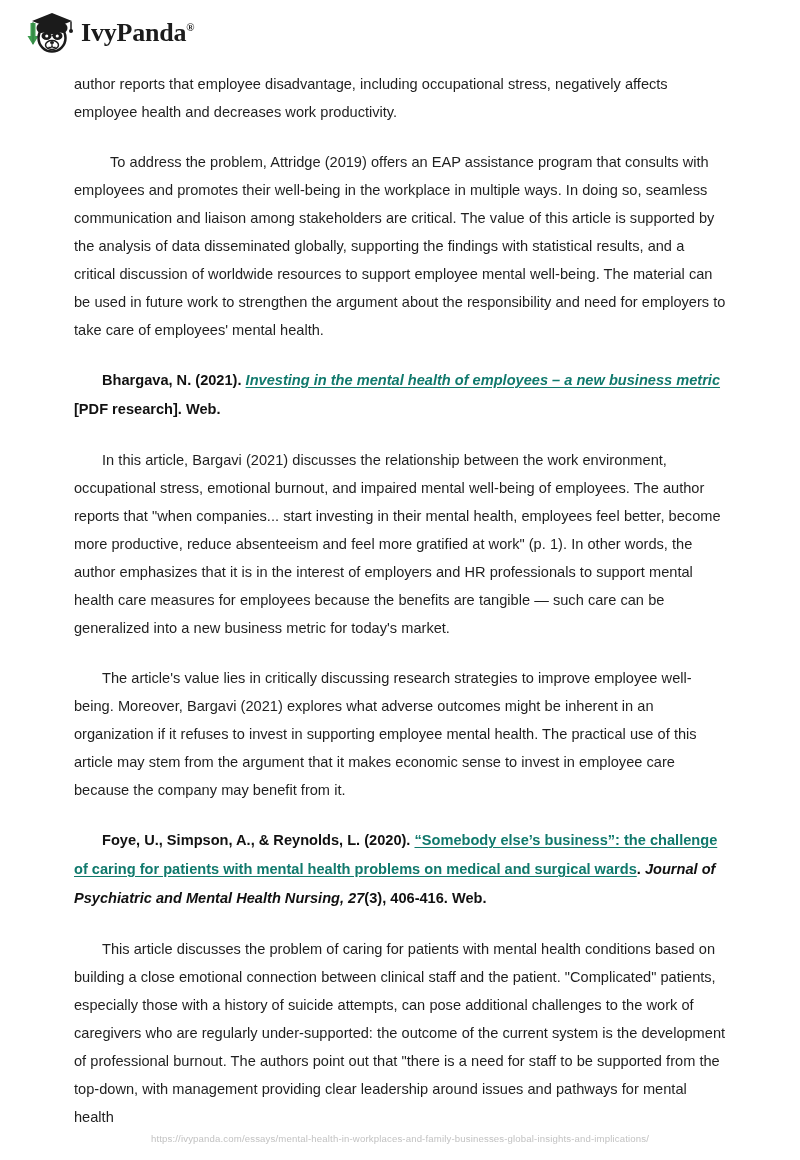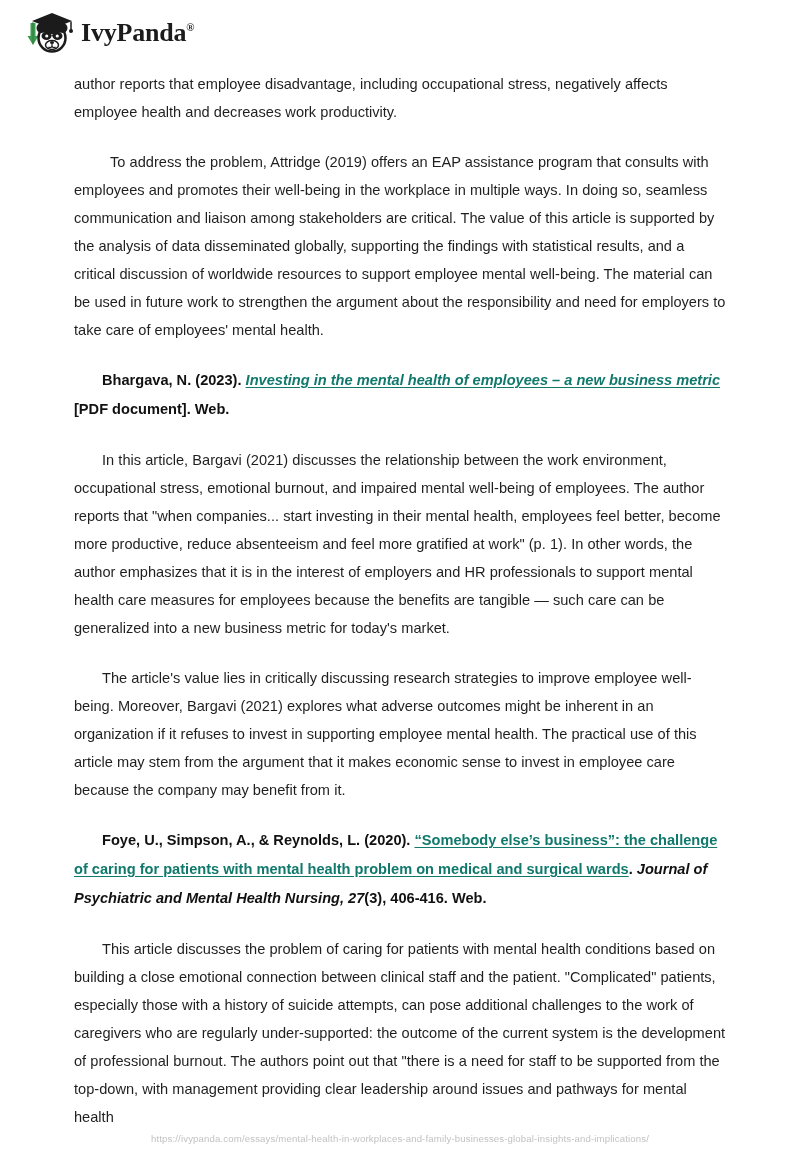--- a/index.html
+++ b/index.html
@@ -170,27 +170,27 @@
   </div>
 
 </div>
 
 <div class="doc-body">
 
   <p class="para">author reports that employee disadvantage, including occupational stress, negatively affects employee health and decreases work productivity.</p>
 
   <p class="para indent-wide">To address the problem, Attridge (2019) offers an EAP assistance program that consults with employees and promotes their well-being in the workplace in multiple ways. In doing so, seamless communication and liaison among stakeholders are critical. The value of this article is supported by the analysis of data disseminated globally, supporting the findings with statistical results, and a critical discussion of worldwide resources to support employee mental well-being. The material can be used in future work to strengthen the argument about the responsibility and need for employers to take care of employees' mental health.</p>
 
-  <p class="ref"><span>Bhargava, N. (2023). </span><a class="reflink italic" href="#">Investing in the mental health of employees – a new business metric</a><span> [PDF document]. Web.</span></p>
+  <p class="ref"><span>Bhargava, N. (2021). </span><a class="reflink italic" href="#">Investing in the mental health of employees – a new business metric</a><span> [PDF research]. Web.</span></p>
 
   <p class="para indent">In this article, Bargavi (2021) discusses the relationship between the work environment, occupational stress, emotional burnout, and impaired mental well-being of employees. The author reports that "when companies... start investing in their mental health, employees feel better, become more productive, reduce absenteeism and feel more gratified at work" (p. 1). In other words, the author emphasizes that it is in the interest of employers and HR professionals to support mental health care measures for employees because the benefits are tangible — such care can be generalized into a new business metric for today's market.</p>
 
   <p class="para indent">The article's value lies in critically discussing research strategies to improve employee well-being. Moreover, Bargavi (2021) explores what adverse outcomes might be inherent in an organization if it refuses to invest in supporting employee mental health. The practical use of this article may stem from the argument that it makes economic sense to invest in employee care because the company may benefit from it.</p>
 
-  <p class="ref"><span>Foye, U., Simpson, A., &amp; Reynolds, L. (2020). </span><a class="reflink" href="#">“Somebody else’s business”: the challenge of caring for patients with mental health problem on medical and surgical wards</a><span>. </span><span class="journal">Journal of Psychiatric and Mental Health Nursing, 27</span><span>(3), 406-416. Web.</span></p>
+  <p class="ref"><span>Foye, U., Simpson, A., &amp; Reynolds, L. (2020). </span><a class="reflink" href="#">“Somebody else’s business”: the challenge of caring for patients with mental health problems on medical and surgical wards</a><span>. </span><span class="journal">Journal of Psychiatric and Mental Health Nursing, 27</span><span>(3), 406-416. Web.</span></p>
 
   <p class="para indent">This article discusses the problem of caring for patients with mental health conditions based on building a close emotional connection between clinical staff and the patient. "Complicated" patients, especially those with a history of suicide attempts, can pose additional challenges to the work of caregivers who are regularly under-supported: the outcome of the current system is the development of professional burnout. The authors point out that "there is a need for staff to be supported from the top-down, with management providing clear leadership around issues and pathways for mental health</p>
 
 </div>
 
 <div class="page-footer">
   <span class="footer-url">https://ivypanda.com/essays/mental-health-in-workplaces-and-family-businesses-global-insights-and-implications/</span>
 </div>
 
 </body></html>

